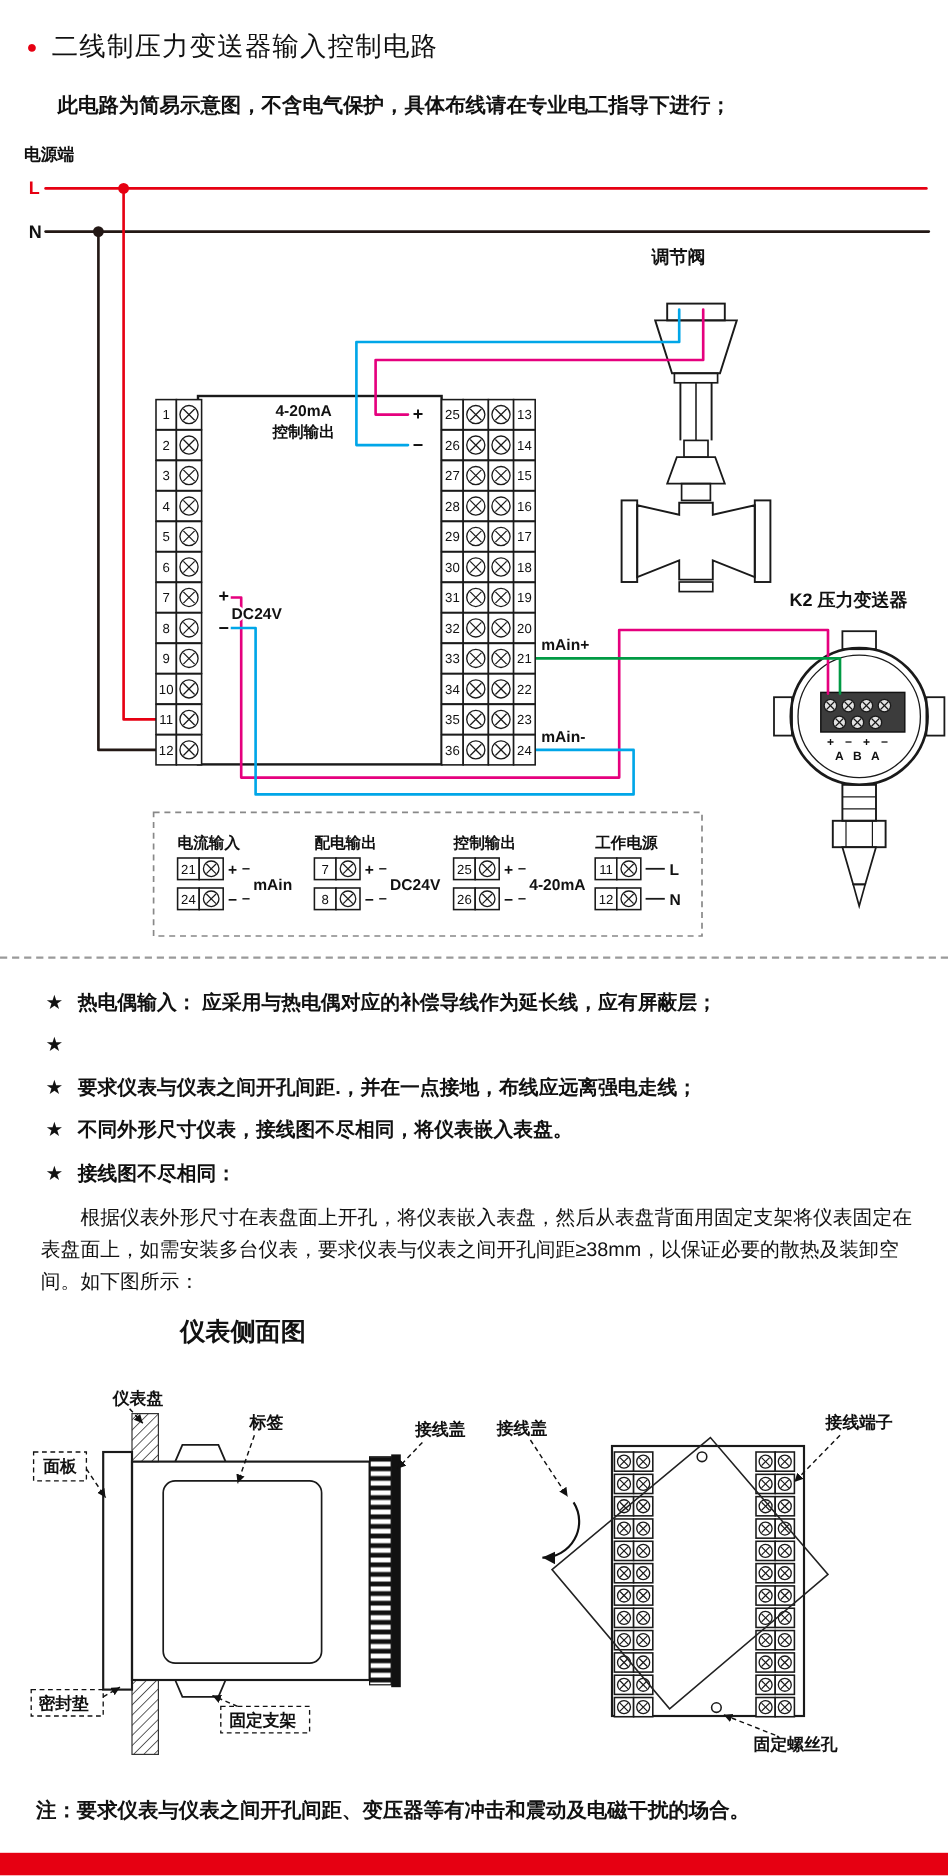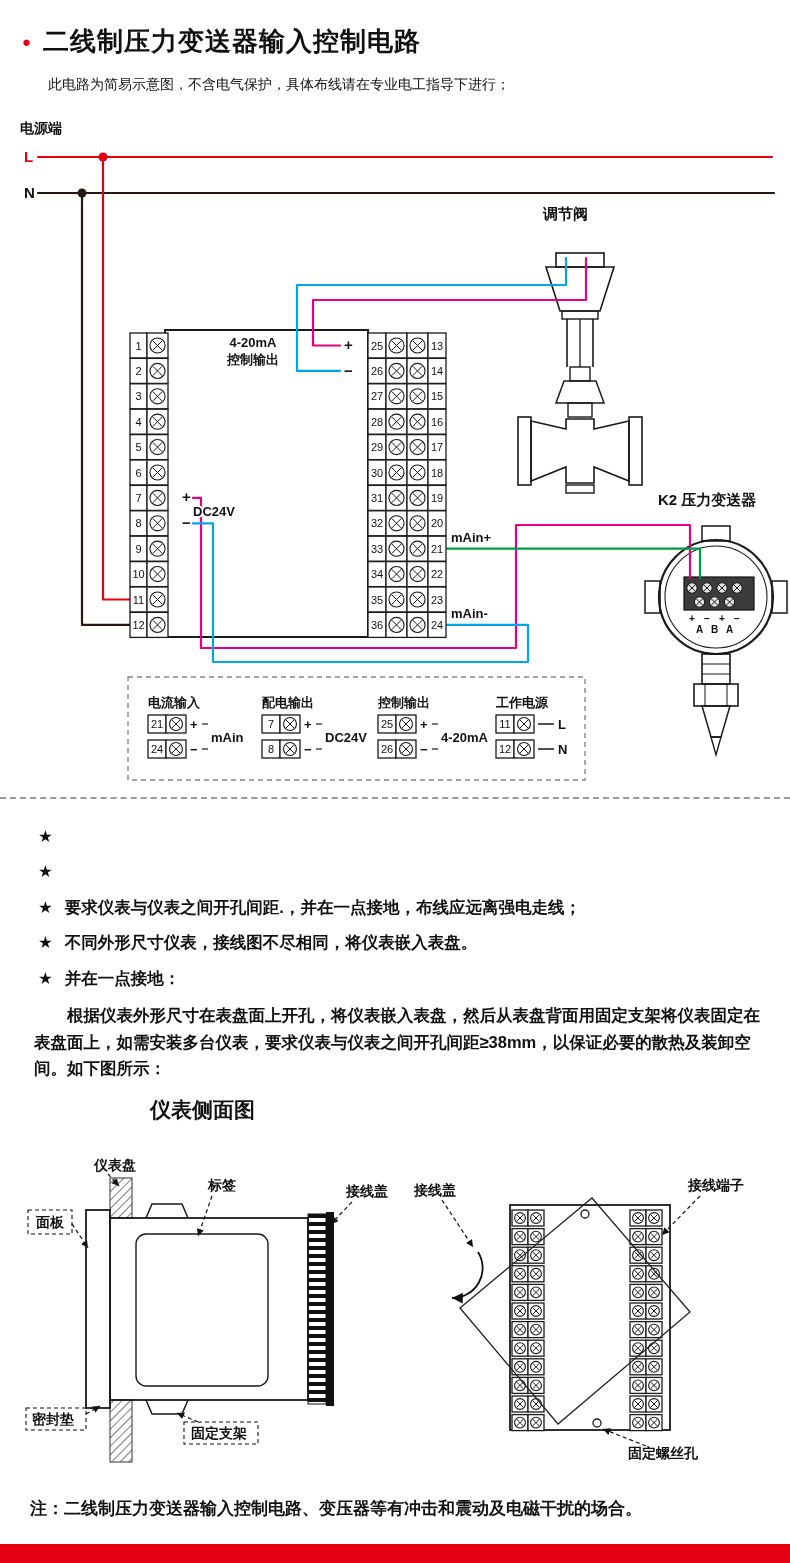--- a/index.html
+++ b/index.html
@@ -1,27 +1,27 @@
 <!DOCTYPE html>
 <html style="--accent: #e60012; --wire_red: #e60012; --wire_black: #231815; --wire_magenta: #e5007e; --wire_cyan: #00a6e8; --wire_green: #009a44;"><head>
 <meta charset="utf-8">
 <style>
   *{margin:0;padding:0;box-sizing:border-box}
   body{background:#fff;font-family:"Liberation Sans","DejaVu Sans",sans-serif;color:#111}
   .page{position:relative;width:790px;height:1563px;background:#fff;overflow:hidden;margin:0 auto}
   .abs{position:absolute}
   .title-row{top:24px;left:22px;display:flex;align-items:center;gap:12px}
   .bullet{color:var(--accent,#e60012);font-size:15px;line-height:1}
-  h1{font-size:26px;font-weight:bold;letter-spacing:1px}
-  .subtitle{top:76px;left:48px;font-size:14px;font-weight:normal}
+  h1{font-size:22px;font-weight:normal;letter-spacing:1px}
+  .subtitle{top:76px;left:48px;font-size:17px;font-weight:bold}
   .divider{top:797px;left:0;width:790px;border-top:2px dashed #9a9a9a}
   .notes{top:826px;left:38px;width:740px;list-style:none}
   .notes li{display:flex;gap:12px;font-size:16.5px;font-weight:bold;margin-bottom:14px;line-height:1.3}
   .star{flex:0 0 auto}
-  .para{top:1002px;left:34px;width:728px;font-size:16.5px;font-weight:bold;line-height:1.62;text-indent:2em}
+  .para{top:1002px;left:34px;width:728px;font-size:16.5px;font-weight:normal;line-height:1.62;text-indent:2em}
   .sideview-heading{top:1096px;left:150px;font-family:Liberation Mono, monospace;font-size:21px;font-weight:bold}
   .bottom-note{top:1497px;left:30px;font-size:17px;font-weight:bold}
   .redbar{top:1544px;left:0;width:790px;height:19px;background:var(--accent,#e60012)}
   svg text{font-family:"Liberation Sans","DejaVu Sans",sans-serif;fill:#111}
   .t10b{font-size:10px;font-weight:bold}
   .t11{font-size:11px}
   .t13b{font-size:13px;font-weight:bold}
   .t14b{font-size:14px;font-weight:bold}
   .t15b{font-size:15px;font-weight:bold}
   .sign{font-size:15px;font-weight:bold}
@@ -723,35 +723,36 @@
           <text x="558" y="639" class="t13b">N</text>
         </g>
       </g>
   </svg>
 
   <div class="abs divider"></div>
 
   <ul class="abs notes">
     <li>
         <span class="star">★</span>
+        <span>热电偶输入： 应采用与热电偶对应的补偿导线作为延长线，应有屏蔽层；</span>
       </li>
     <li>
         <span class="star">★</span>
       </li>
     <li>
         <span class="star">★</span>
         <span>要求仪表与仪表之间开孔间距.，并在一点接地，布线应远离强电走线；</span>
       </li>
     <li>
         <span class="star">★</span>
         <span>不同外形尺寸仪表，接线图不尽相同，将仪表嵌入表盘。</span>
       </li>
     <li>
         <span class="star">★</span>
-        <span>并在一点接地：</span>
+        <span>接线图不尽相同：</span>
       </li>
   </ul>
 
   <p class="abs para">根据仪表外形尺寸在表盘面上开孔，将仪表嵌入表盘，然后从表盘背面用固定支架将仪表固定在表盘面上，如需安装多台仪表，要求仪表与仪表之间开孔间距≥38mm，以保证必要的散热及装卸空间。如下图所示：</p>
 
   <h2 class="abs sideview-heading">仪表侧面图</h2>
 
   <svg class="abs" style="top:1140px;left:0" width="790" height="350" viewBox="0 0 790 350">
     <defs>
       <pattern id="hatch" width="6" height="6" patternUnits="userSpaceOnUse" patternTransform="rotate(45)">
@@ -1099,15 +1100,15 @@
       <line x1="442" y1="60" x2="473" y2="107" class="leader" marker-end="url(#arr2)"></line>
 
       <text x="688" y="50" class="t14b">接线端子</text>
       <line x1="700" y1="56" x2="662" y2="95" class="leader" marker-end="url(#arr2)"></line>
 
       <text x="628" y="318" class="t14b">固定螺丝孔</text>
       <line x1="646" y1="306" x2="603" y2="289" class="leader" marker-end="url(#arr2)"></line>
     </g>
   </svg>
 
-  <p class="abs bottom-note">注：二线制压力变送器输入控制电路、变压器等有冲击和震动及电磁干扰的场合。</p>
+  <p class="abs bottom-note">注：要求仪表与仪表之间开孔间距、变压器等有冲击和震动及电磁干扰的场合。</p>
   <div class="abs redbar"></div>
 </div>
 
 </body></html>

